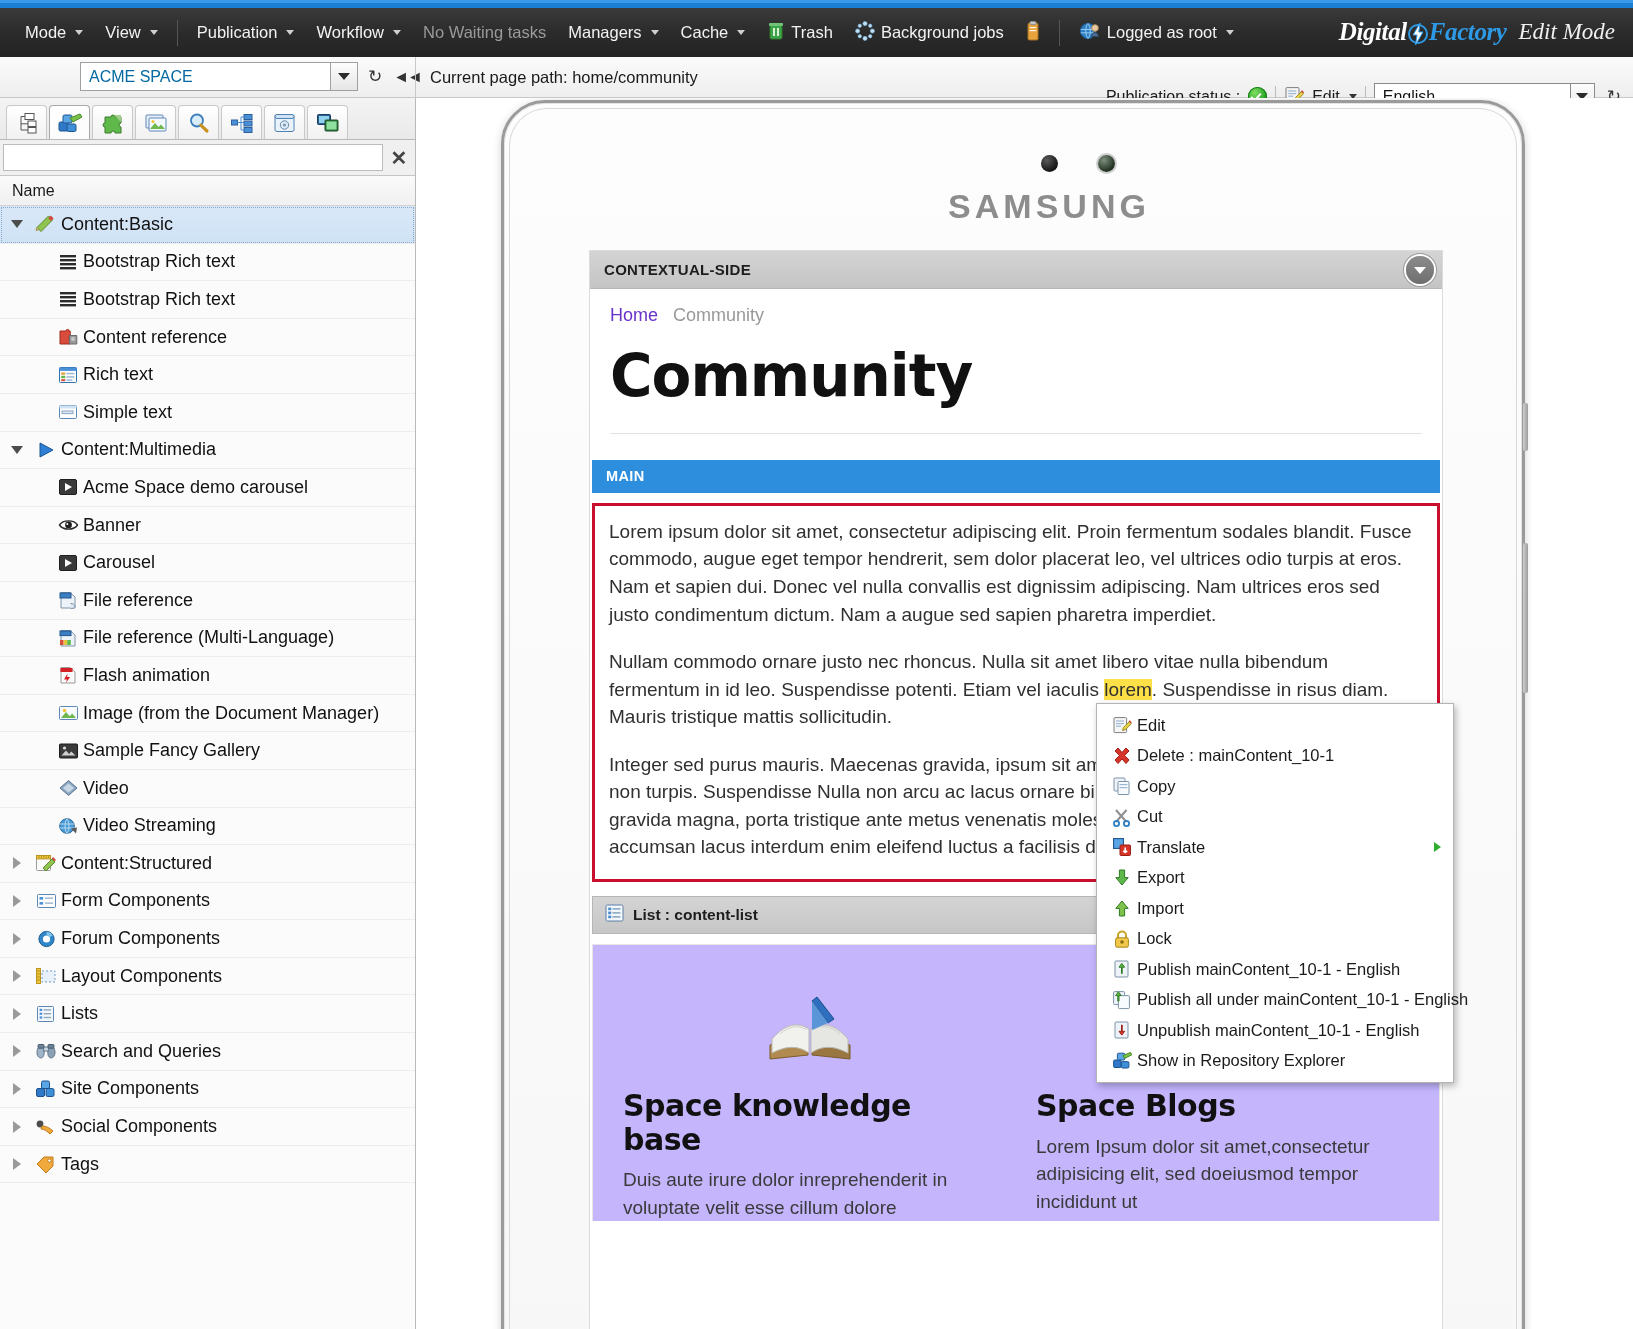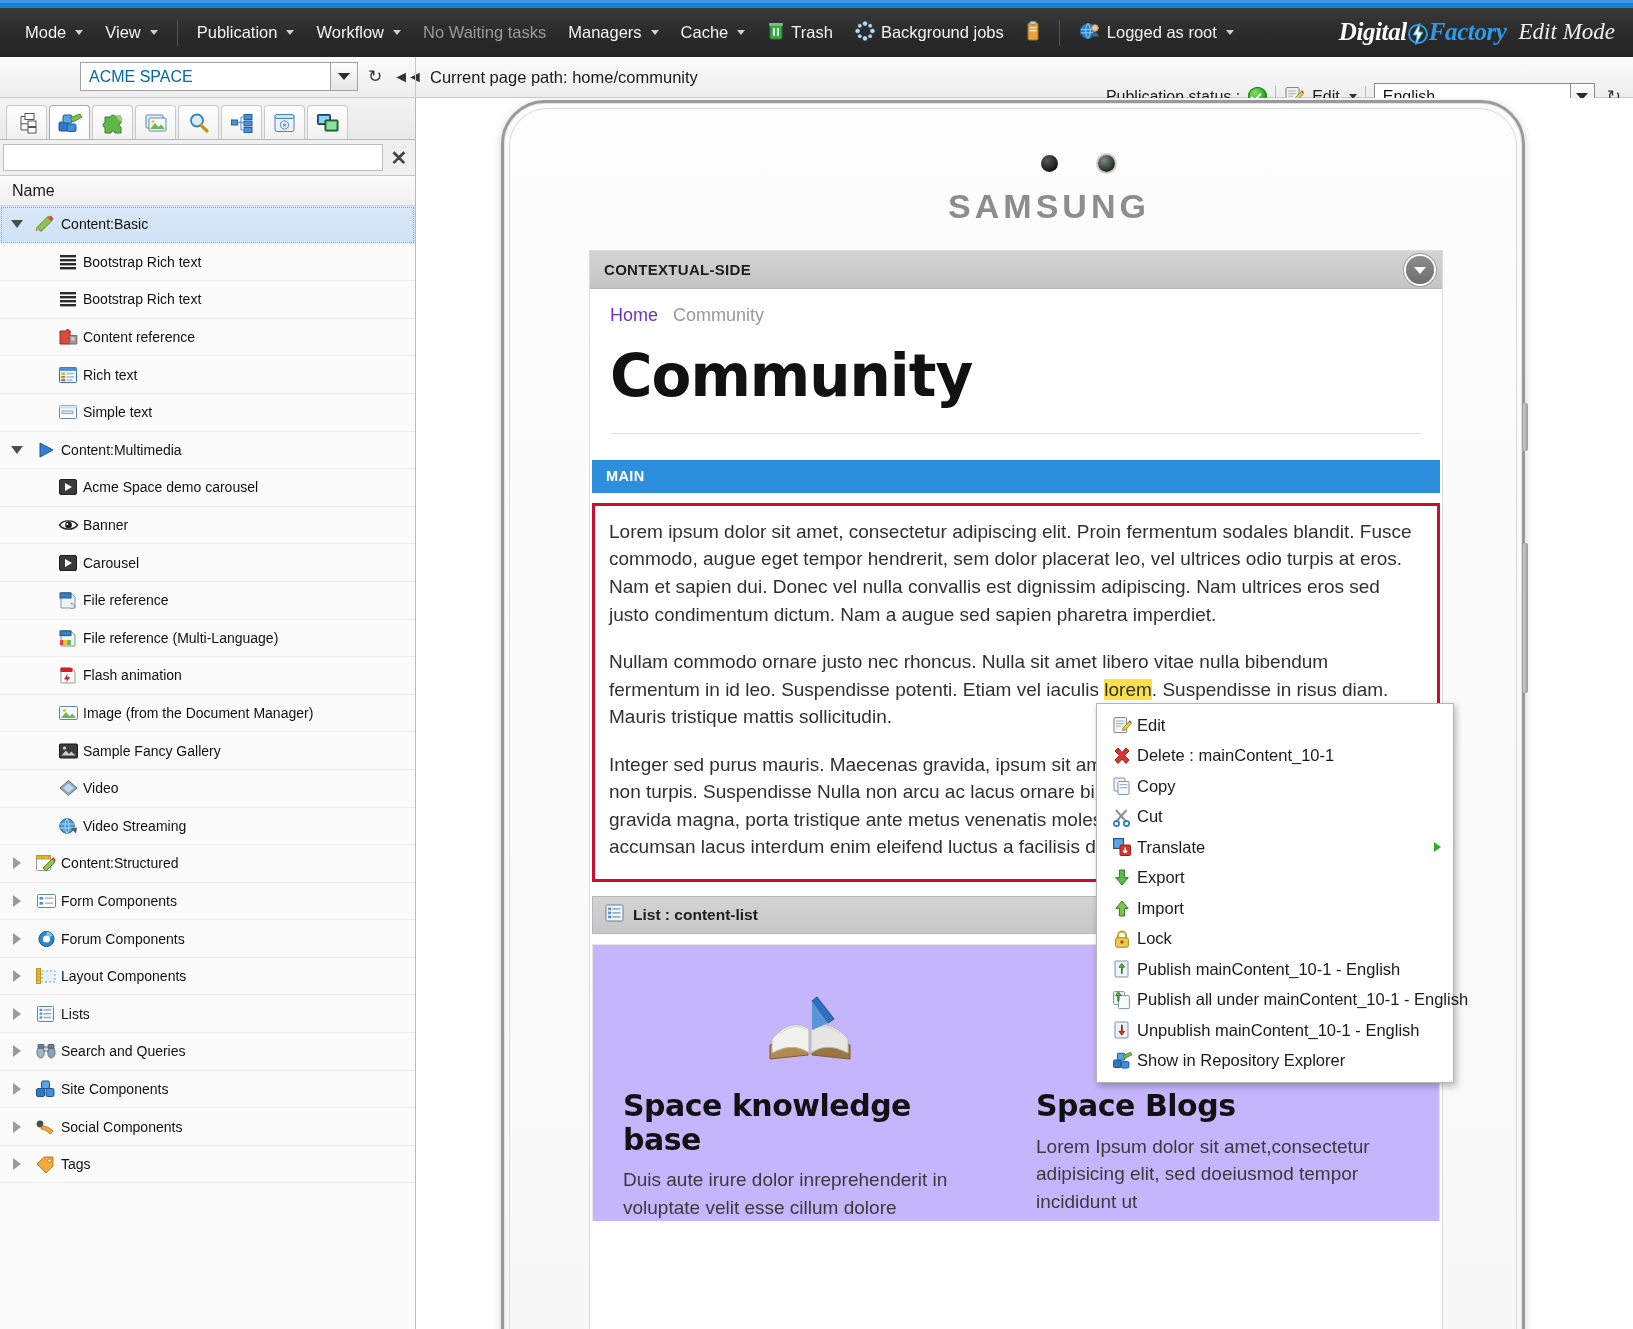--- a/index.html
+++ b/index.html
@@ -67,21 +67,21 @@
   
   .leftpanel{position:absolute;left:0;top:98px;width:416px;height:1231px;background:#fbfbfb;border-right:1px solid #b9b9b9;box-sizing:border-box;}
   .tabstrip{height:42px;display:flex;align-items:flex-end;padding-left:6px;gap:2px;background:linear-gradient(#f4f4f4,#e9e9e9);border-bottom:1px solid #b9b9b9;box-sizing:border-box;}
   .tabbtn{width:41px;height:34px;box-sizing:border-box;border:1px solid #c9c9c9;border-bottom:none;background:linear-gradient(#ffffff,#f1f1f1);border-radius:4px 4px 0 0;display:flex;align-items:center;justify-content:center;}
   .tabbtn.sel{background:linear-gradient(#ffffff,#fcfcfc);border-color:#a9a9a9;}
   .filterrow{height:36px;display:flex;align-items:center;padding:0 3px;gap:3px;background:#f0f0f0;border-bottom:1px solid #c6c6c6;box-sizing:border-box;}
   .filterinput{flex:1;height:27px;box-sizing:border-box;background:#fff;border:1px solid #bcbcbc;font-size:15px;padding:0 6px;color:#111;}
   .closeX{width:26px;text-align:center;font-size:20px;color:#444;font-weight:bold;}
   .hdrrow{height:30px;display:flex;align-items:center;padding-left:12px;font-size:16px;color:#1a1a1a;background:linear-gradient(#fafafa,#f0f0f0);border-bottom:1px solid #d3d3d3;box-sizing:border-box;}
   .treebody{height:1120px;overflow:hidden;}
-  .trow{height:37.6px;display:flex;align-items:center;border-bottom:1px solid #ededed;box-sizing:border-box;font-size:14px;color:#111;}
+  .trow{height:37.6px;display:flex;align-items:center;border-bottom:1px solid #ededed;box-sizing:border-box;font-size:18px;color:#111;}
   .trow.sel{background:linear-gradient(#d9e8f8,#cfe2f5);outline:1px dotted #8aa9cc;outline-offset:-2px;}
   .tw{width:34px;display:flex;align-items:center;justify-content:center;}
   .tw.child{width:56px;}
   .tw-open{width:0;height:0;border-left:6px solid transparent;border-right:6px solid transparent;border-top:8px solid #4c4c4c;}
   .tw-closed{width:0;height:0;border-top:6px solid transparent;border-bottom:6px solid transparent;border-left:8px solid #9a9a9a;}
   .ticon{width:24px;height:20px;margin-right:3px;display:flex;align-items:center;justify-content:center;flex:0 0 auto;}
 
   
   .canvas{position:absolute;left:417px;top:98px;width:1216px;height:1231px;background:#ffffff;overflow:hidden;}
   .device{

